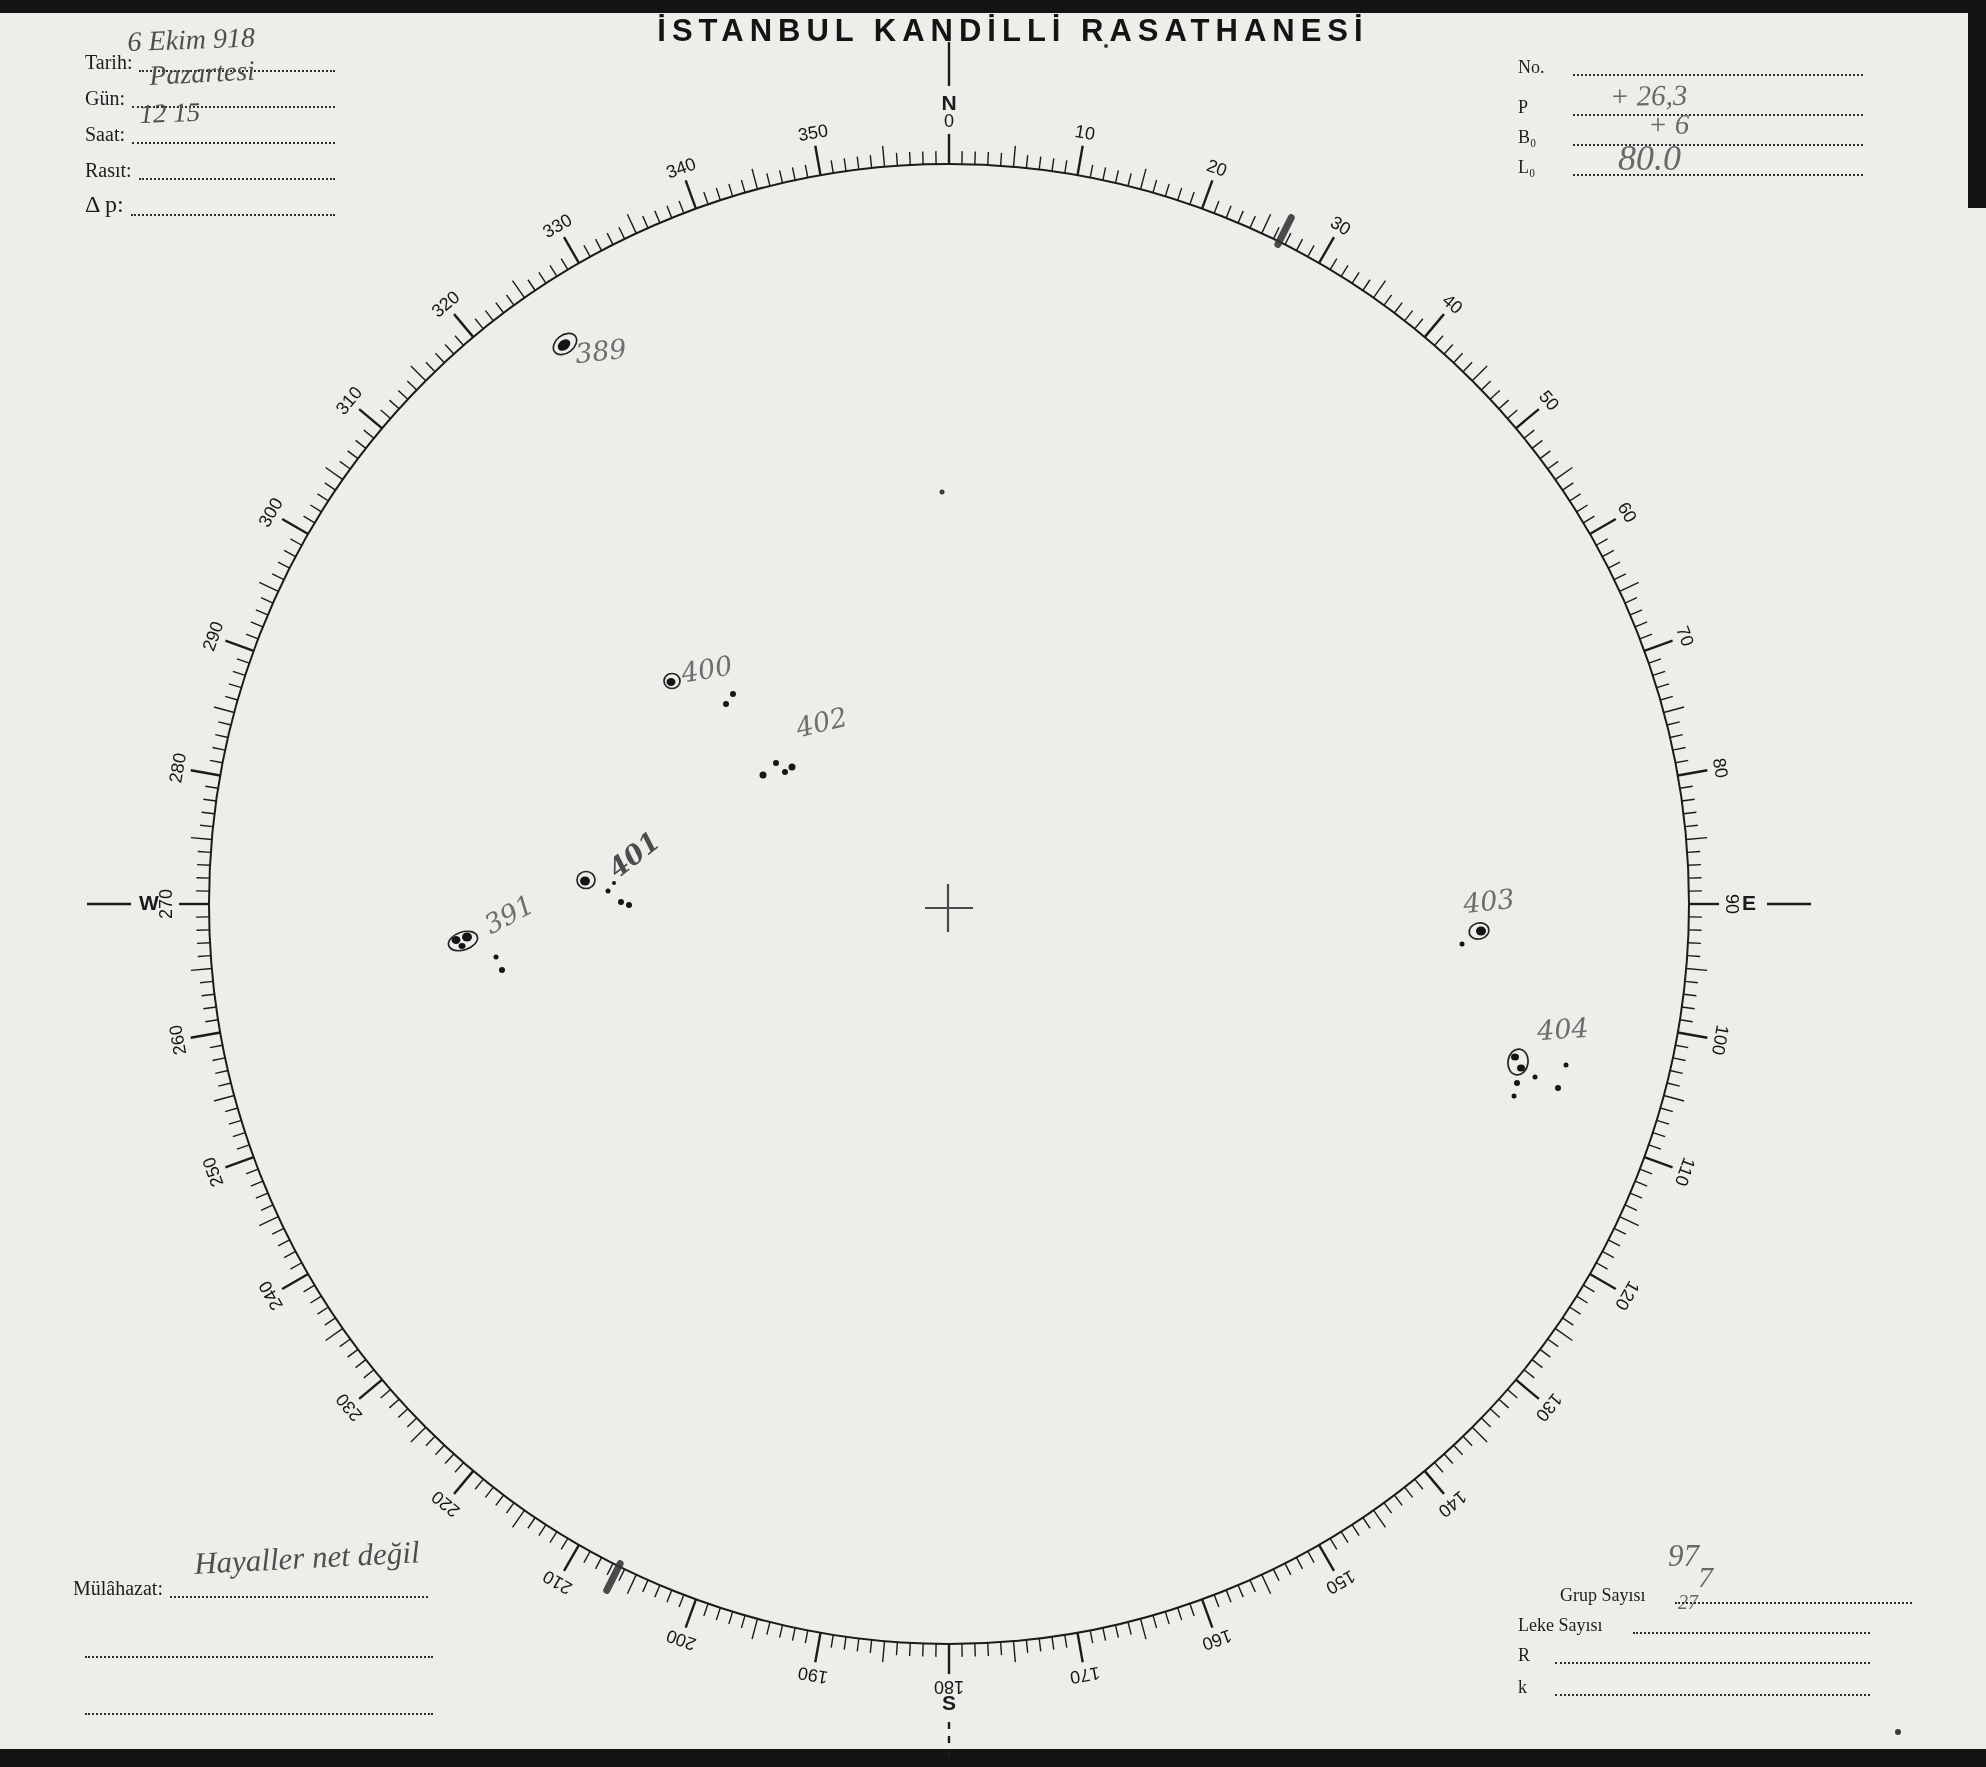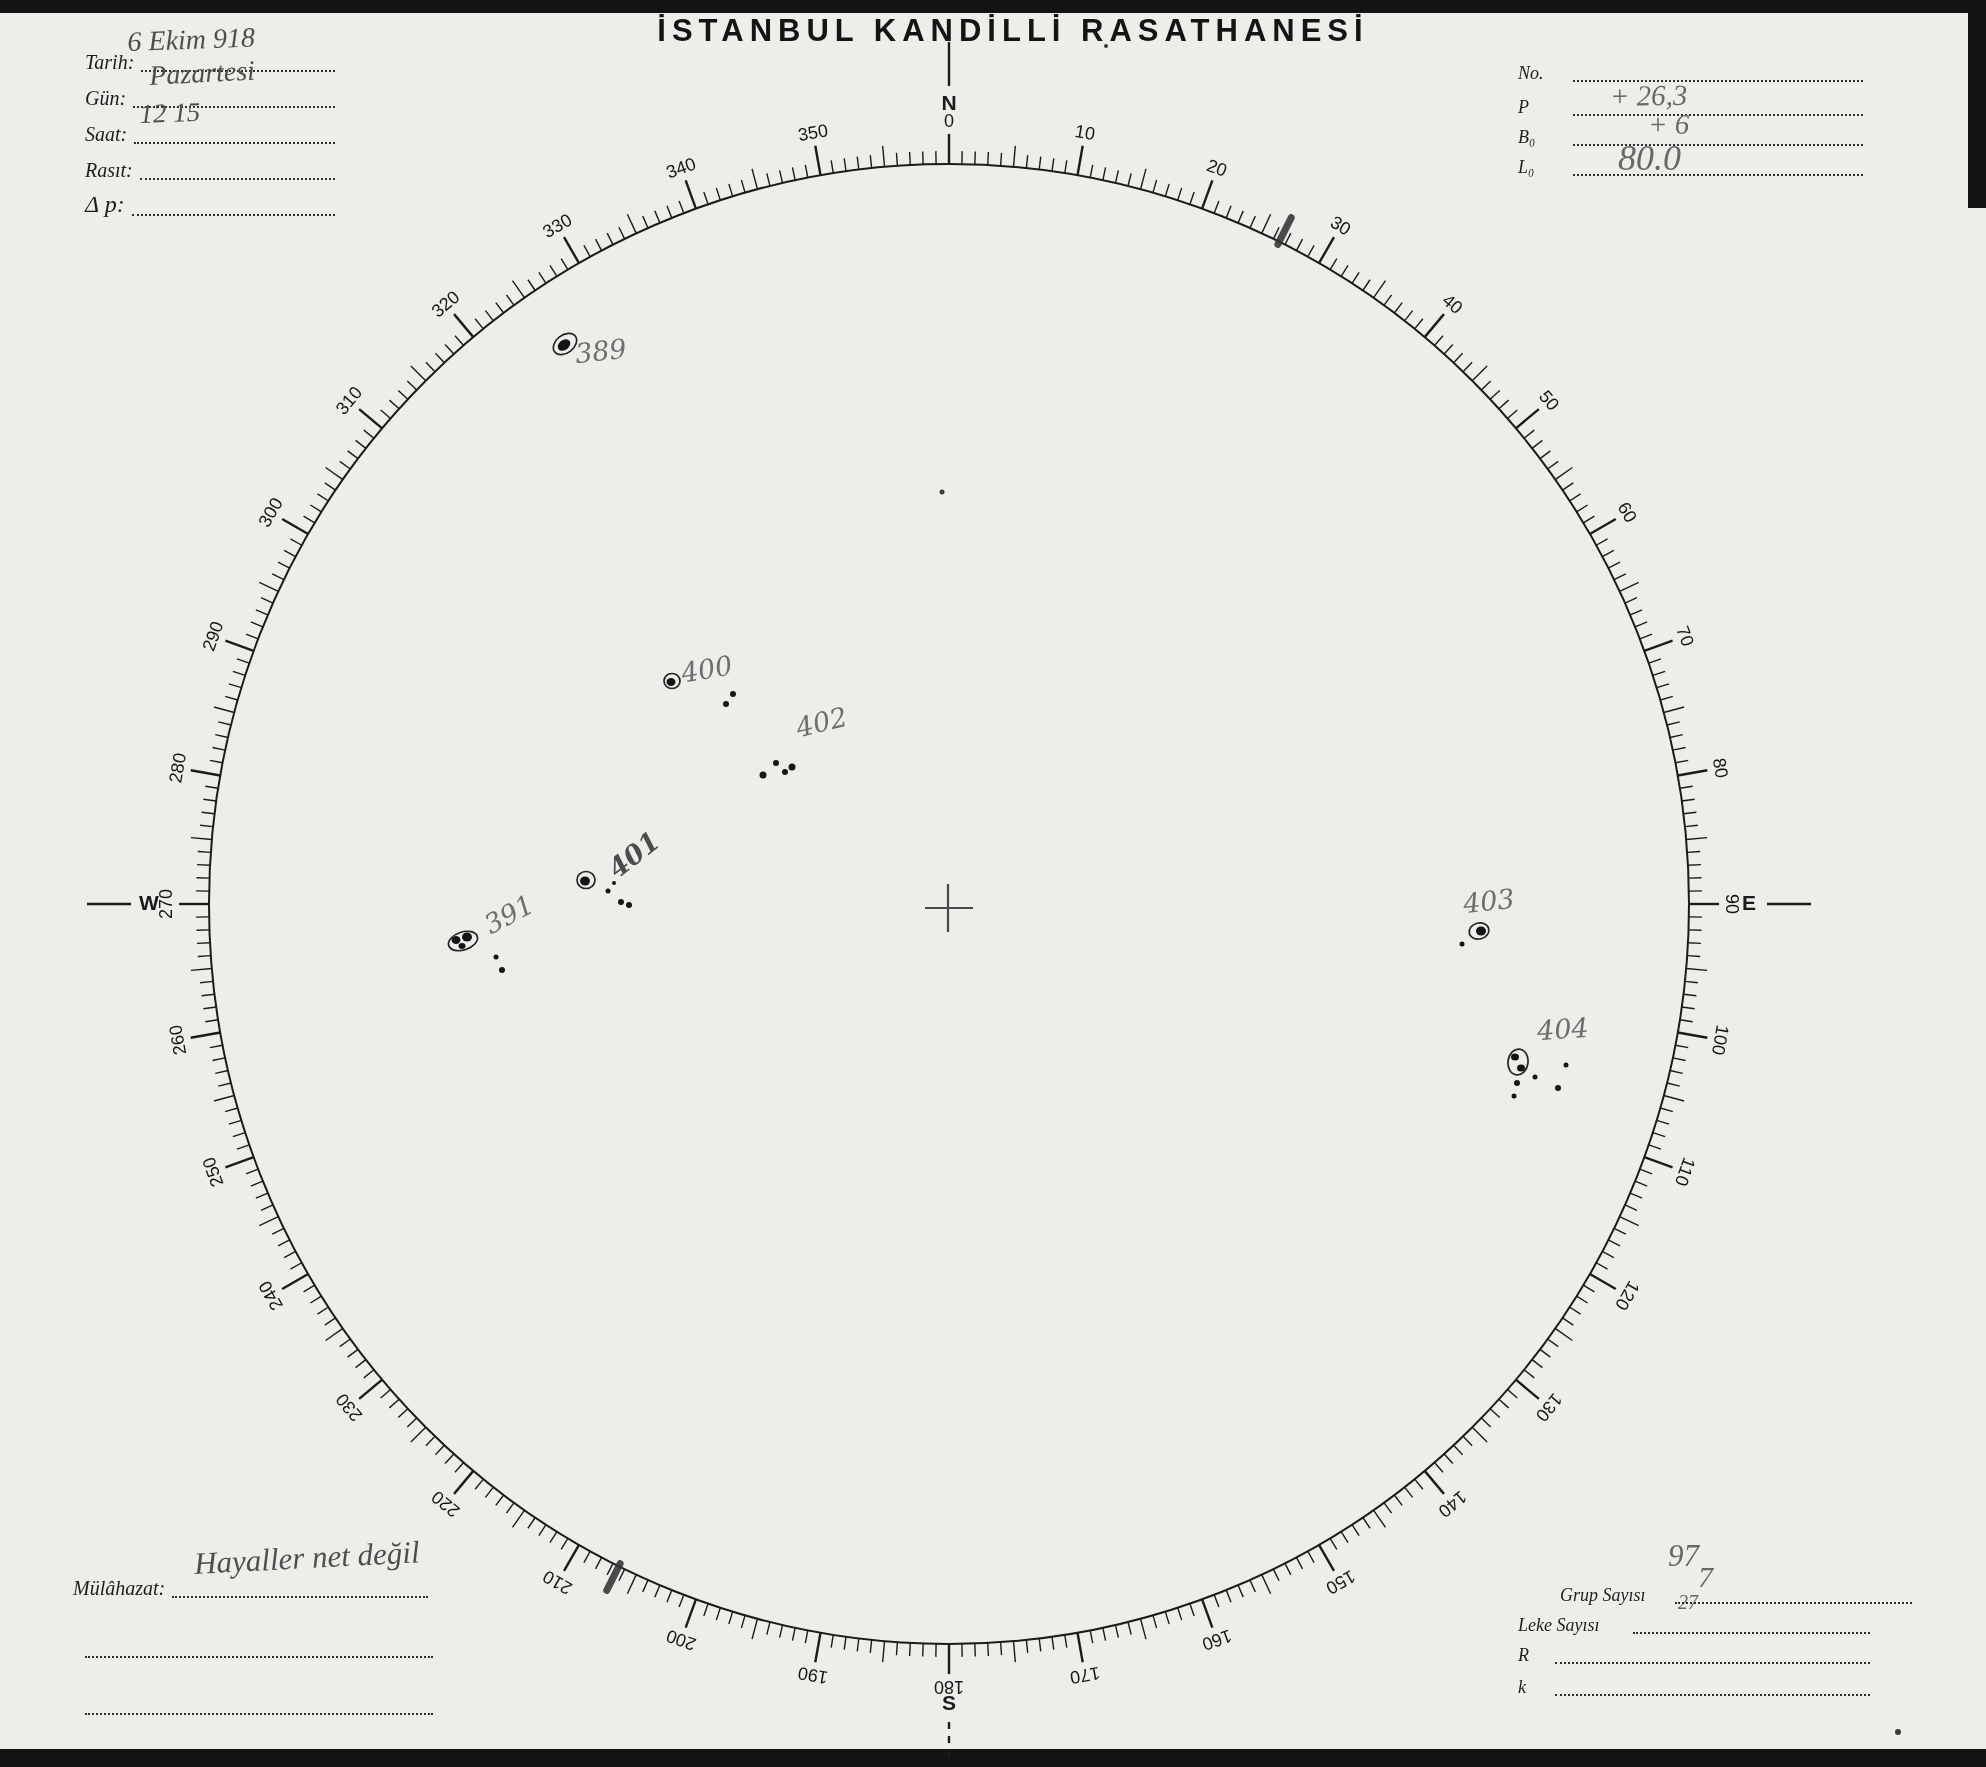--- a/index.html
+++ b/index.html
@@ -9,21 +9,21 @@
   }
   .scan-bar{position:absolute;background:#131313;}
   .title{
     position:absolute;top:13px;left:0;width:100%;text-align:center;
     font-size:31px;font-weight:bold;letter-spacing:6px;color:#141414;
     font-family:"Liberation Sans",sans-serif;
     padding-left:20px;
   }
   .frow{position:absolute;display:flex;align-items:flex-end;}
   .frow .lbl{
-    font-family:"Liberation Serif",serif;font-style:italic;font-size:20px;
+    font-family:"Liberation Serif",serif;font-size:20px;
     color:#1d1d1d;white-space:nowrap;padding-right:7px;line-height:1;
   }
   .frow .lbl.small{font-size:18px;}
   .frow .dots{flex:1;border-bottom:2px dotted #2e2e2e;height:100%;}
   .hw{
     position:absolute;font-family:"Liberation Serif",serif;font-style:italic;
     color:#4e4e4e;white-space:nowrap;line-height:1;transform-origin:left bottom;
   }
   .hw.pencil{color:#686868;}
   svg{position:absolute;left:0;top:0;}
@@ -57,21 +57,21 @@
   </div>
   <div class="frow" style="top:186px;left:85px;width:250px;height:30px">
     <span class="lbl" style="font-size:24px">Δ p:</span>
     <span class="dots"></span>
   </div>
 
   <div class="hw" style="left:128px;top:28px;font-size:28px;transform:rotate(-2deg)">6 Ekim 918</div>
   <div class="hw" style="left:150px;top:62px;font-size:28px;transform:rotate(-3deg)">Pazartesi</div>
   <div class="hw" style="left:140px;top:101px;font-size:27px;transform:rotate(-2deg)">12 15</div>
 
-  <div class="frow" style="top:58px;left:1518px;width:345px;height:24px">
+  <div class="frow" style="top:52px;left:1518px;width:345px;height:24px">
     <span class="lbl small" style="width:48px">No.</span>
     <span class="dots"></span>
   </div>
   <div class="frow" style="top:92px;left:1518px;width:345px;height:24px">
     <span class="lbl small" style="width:48px">P</span>
     <span class="dots"></span>
   </div>
   <div class="frow" style="top:122px;left:1518px;width:345px;height:24px">
     <span class="lbl small" style="width:48px">B₀</span>
     <span class="dots"></span>

